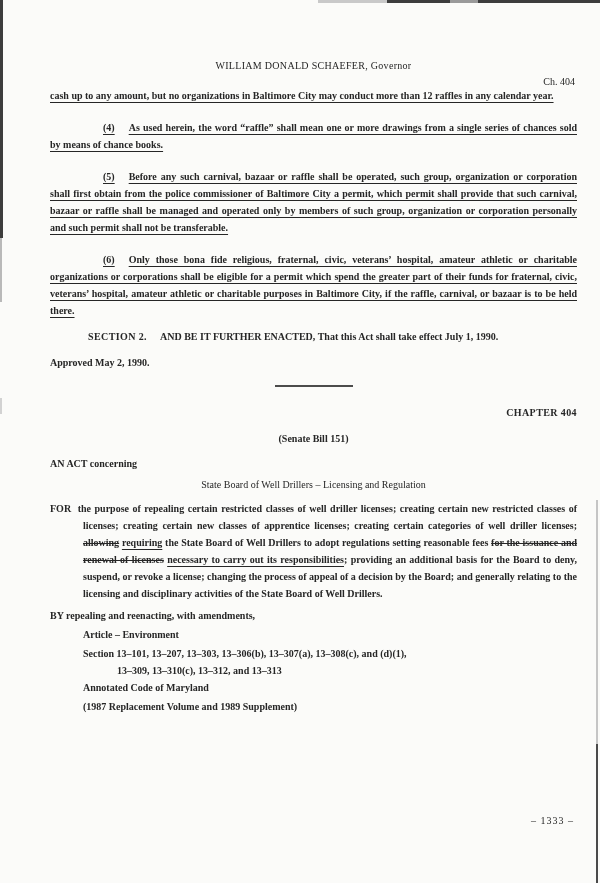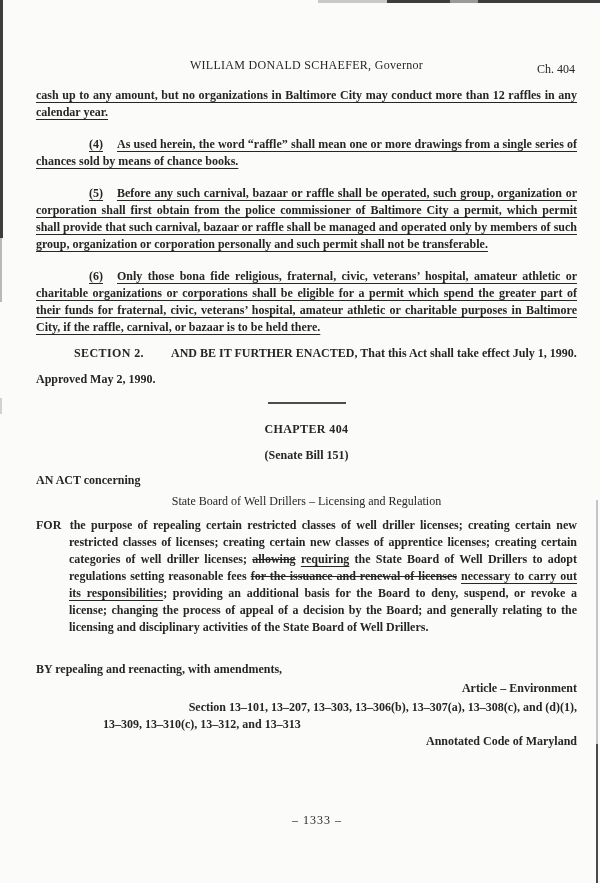--- a/index.html
+++ b/index.html
@@ -6,71 +6,71 @@
   body {
     width: 600px; height: 883px;
     background: #fbfbf9;
     font-family: "Liberation Serif", serif;
     color: #262626;
     position: relative;
     overflow: hidden;
   }
   .page {
     position: absolute; inset: 0;
-    padding: 57px 23px 0 36px;
+    padding: 57px 23px 0 50px;
     box-sizing: border-box;
-    font-size: 12px;
+    font-size: 10px;
     line-height: 17px;
   }
   
   .edge { position: absolute; background: #3d3d3d; }
   .edge.top-light  { left: 318px; top: 0; width: 69px; height: 3px; background: #c9c9c9; }
   .edge.top-dark   { left: 387px; top: 0; width: 213px; height: 3px; }
   .edge.top-mid    { left: 450px; top: 0; width: 28px; height: 3px; background: #9a9a9a; }
   .edge.left-dark  { left: 0; top: 0; width: 3px; height: 238px; }
   .edge.left-light { left: 0; top: 238px; width: 2px; height: 64px; background: #b9b9b9; }
   .edge.left-faint { left: 0; top: 398px; width: 2px; height: 16px; background: #d2d2d2; }
   .edge.right-light{ left: 596px; top: 500px; width: 2px; height: 244px; background: #c5c5c5; }
   .edge.right-dark { left: 596px; top: 744px; width: 2px; height: 139px; background: #4a4a4a; }
 
   .running-header { position: relative; height: 17px; margin-bottom: 13px; }
   .running-header .gov { text-align: center; letter-spacing: 0.3px; }
-  .running-header .ch { position: absolute; right: 2px; top: 4px; margin-left: 20px; }
+  .running-header .ch { position: absolute; right: 2px; top: 16px; margin-left: 20px; }
 
   p { margin: 0; font-weight: bold; }
   .just { text-align: justify; }
   .ul-all { text-decoration: underline; text-underline-offset: 2.5px; text-decoration-thickness: 1px; }
   u { text-decoration: underline; text-underline-offset: 2.5px; text-decoration-thickness: 1px; }
   s { text-decoration: line-through; text-decoration-thickness: 1px; }
 
   .cont-para { margin-bottom: 9px; }
   .clause { margin-bottom: 9px; text-indent: 53px; margin-top: 15px; }
   .clause .num { margin-right: 14px; }
 
   .section2 { margin-bottom: 9px; text-indent: 38px; }
-  .section2 .sec-label { margin-right: 27px; letter-spacing: 0.4px; }
+  .section2 .sec-label { margin-right: 13px; letter-spacing: 0.4px; }
   .approved { margin-bottom: 14px; }
 
   .divider { width: 78px; height: 2px; background: #4c4c4c; margin: 4px auto 0; }
 
-  .chapter-heading { text-align: center; margin-top: 17px; letter-spacing: 0.4px; }
+  .chapter-heading { text-align: right; margin-top: 17px; letter-spacing: 0.4px; }
   .bill-heading { text-align: center; margin-top: 9px; }
   .concerning { margin-top: 8px; }
   .act-title { text-align: center; font-weight: normal; margin-top: 4px; }
 
   .purpose { margin-top: 7px; padding-left: 33px; text-indent: -33px; }
   .purpose .for-label { margin-right: 3px; }
 
-  .by-block { margin-top: 24px; line-height: 19px; }
-  .by-indent-1 { padding-left: 33px; text-align: right; }
+  .by-block { margin-top: 4px; line-height: 19px; }
+  .by-indent-1 { padding-left: 33px; }
   .by-indent-2 { padding-left: 67px; line-height: 15px; }
 
   .page-number {
-    position: absolute; bottom: 54px; left: 50px; right: 16px;
-    text-align: center; letter-spacing: 1px;
+    position: absolute; bottom: 54px; left: 50px; right: 26px;
+    text-align: right; letter-spacing: 1px;
   }
 </style>
 </head>
 <body>
 
 <div class="edge top-light"></div>
 <div class="edge top-dark"></div>
 <div class="edge top-mid"></div>
 <div class="edge left-dark"></div>
 <div class="edge left-light"></div>
@@ -108,17 +108,18 @@
   <p class="act-title">State Board of Well Drillers – Licensing and Regulation</p>
 
   <p class="purpose just"><span class="for-label">FOR</span> <span>the purpose of repealing certain restricted classes of well driller licenses; creating certain new restricted classes of licenses; creating certain new classes of apprentice licenses; creating certain categories of well driller licenses;</span> <s>allowing</s> <u>requiring</u> <span>the State Board of Well Drillers to adopt regulations setting reasonable fees</span> <s>for the issuance and renewal of licenses</s> <u>necessary to carry out its responsibilities</u><span>; providing an additional basis for the Board to deny, suspend, or revoke a license; changing the process of appeal of a decision by the Board; and generally relating to the licensing and disciplinary activities of the State Board of Well Drillers.</span></p>
 
   <div class="by-block">
     <p>BY repealing and reenacting, with amendments,</p>
     <p class="by-indent-1">Article – Environment</p>
     <p class="by-indent-1">Section 13–101, 13–207, 13–303, 13–306(b), 13–307(a), 13–308(c), and (d)(1),</p>
     <p class="by-indent-2">13–309, 13–310(c), 13–312, and 13–313</p>
     <p class="by-indent-1">Annotated Code of Maryland</p>
+    <p class="by-indent-1">(1987 Replacement Volume and 1989 Supplement)</p>
   </div>
 
   <div class="page-number">– 1333 –</div>
 
 </div>
 
 </body></html>

